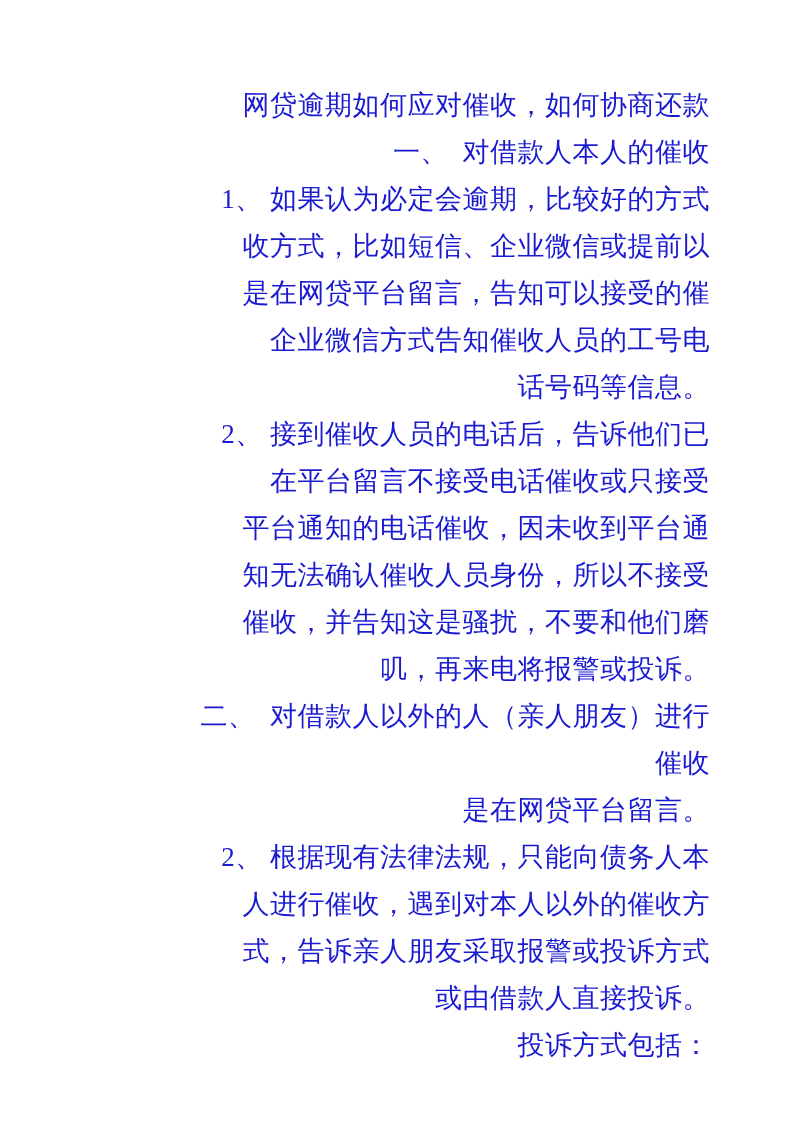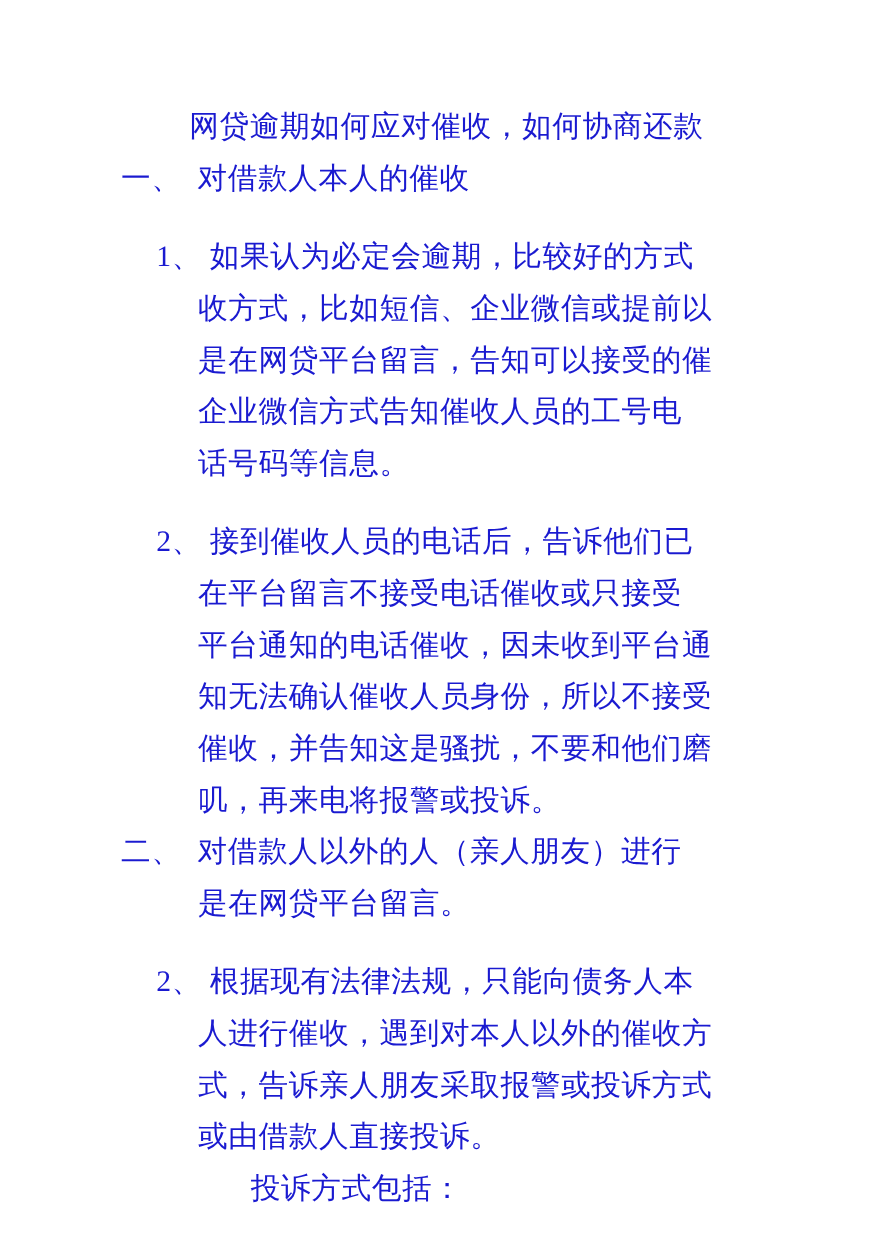--- a/index.html
+++ b/index.html
@@ -13,40 +13,40 @@
     height: 1131px;
     background: #ffffff;
     margin: 0 auto;
     overflow: hidden;
     font-family: "Liberation Serif", "DejaVu Serif", serif;
     color: #1a1ad0;
   }
   .doc-body {
     position: absolute;
     left: 110px;
-    top: 92px;
+    top: 82px;
     width: 600px;
+    text-align: right;
   }
   .line {
     color: #1a1ad0;
     font-size: 27px;
     line-height: 47px;
     white-space: pre;
     letter-spacing: 0.5px;
     font-weight: 400;
   }
   .title-line {
     padding-left: 62px;
   }
   .heading-line {
     padding-left: 0px;
   }
   .item-line {
     padding-left: 32px;
-    margin-top: 24px;
   }
   .cont-line {
     padding-left: 70px;
   }
   .cont-line-2 {
     padding-left: 32px;
   }
   .closing-line {
     padding-left: 118px;
   }
@@ -68,20 +68,21 @@
     <div class="line cont-line">话号码等信息。</div>
 
     <div class="line item-line">2、 接到催收人员的电话后，告诉他们已</div>
     <div class="line cont-line">在平台留言不接受电话催收或只接受</div>
     <div class="line cont-line">平台通知的电话催收，因未收到平台通</div>
     <div class="line cont-line">知无法确认催收人员身份，所以不接受</div>
     <div class="line cont-line">催收，并告知这是骚扰，不要和他们磨</div>
     <div class="line cont-line">叽，再来电将报警或投诉。</div>
 
     <div class="line heading-line">二、  对借款人以外的人（亲人朋友）进行</div>
+    <div class="line cont-line-2">催收</div>
 
     <div class="line cont-line">是在网贷平台留言。</div>
 
     <div class="line item-line">2、 根据现有法律法规，只能向债务人本</div>
     <div class="line cont-line">人进行催收，遇到对本人以外的催收方</div>
     <div class="line cont-line">式，告诉亲人朋友采取报警或投诉方式</div>
     <div class="line cont-line">或由借款人直接投诉。</div>
 
     <div class="line closing-line">投诉方式包括：</div>
 

